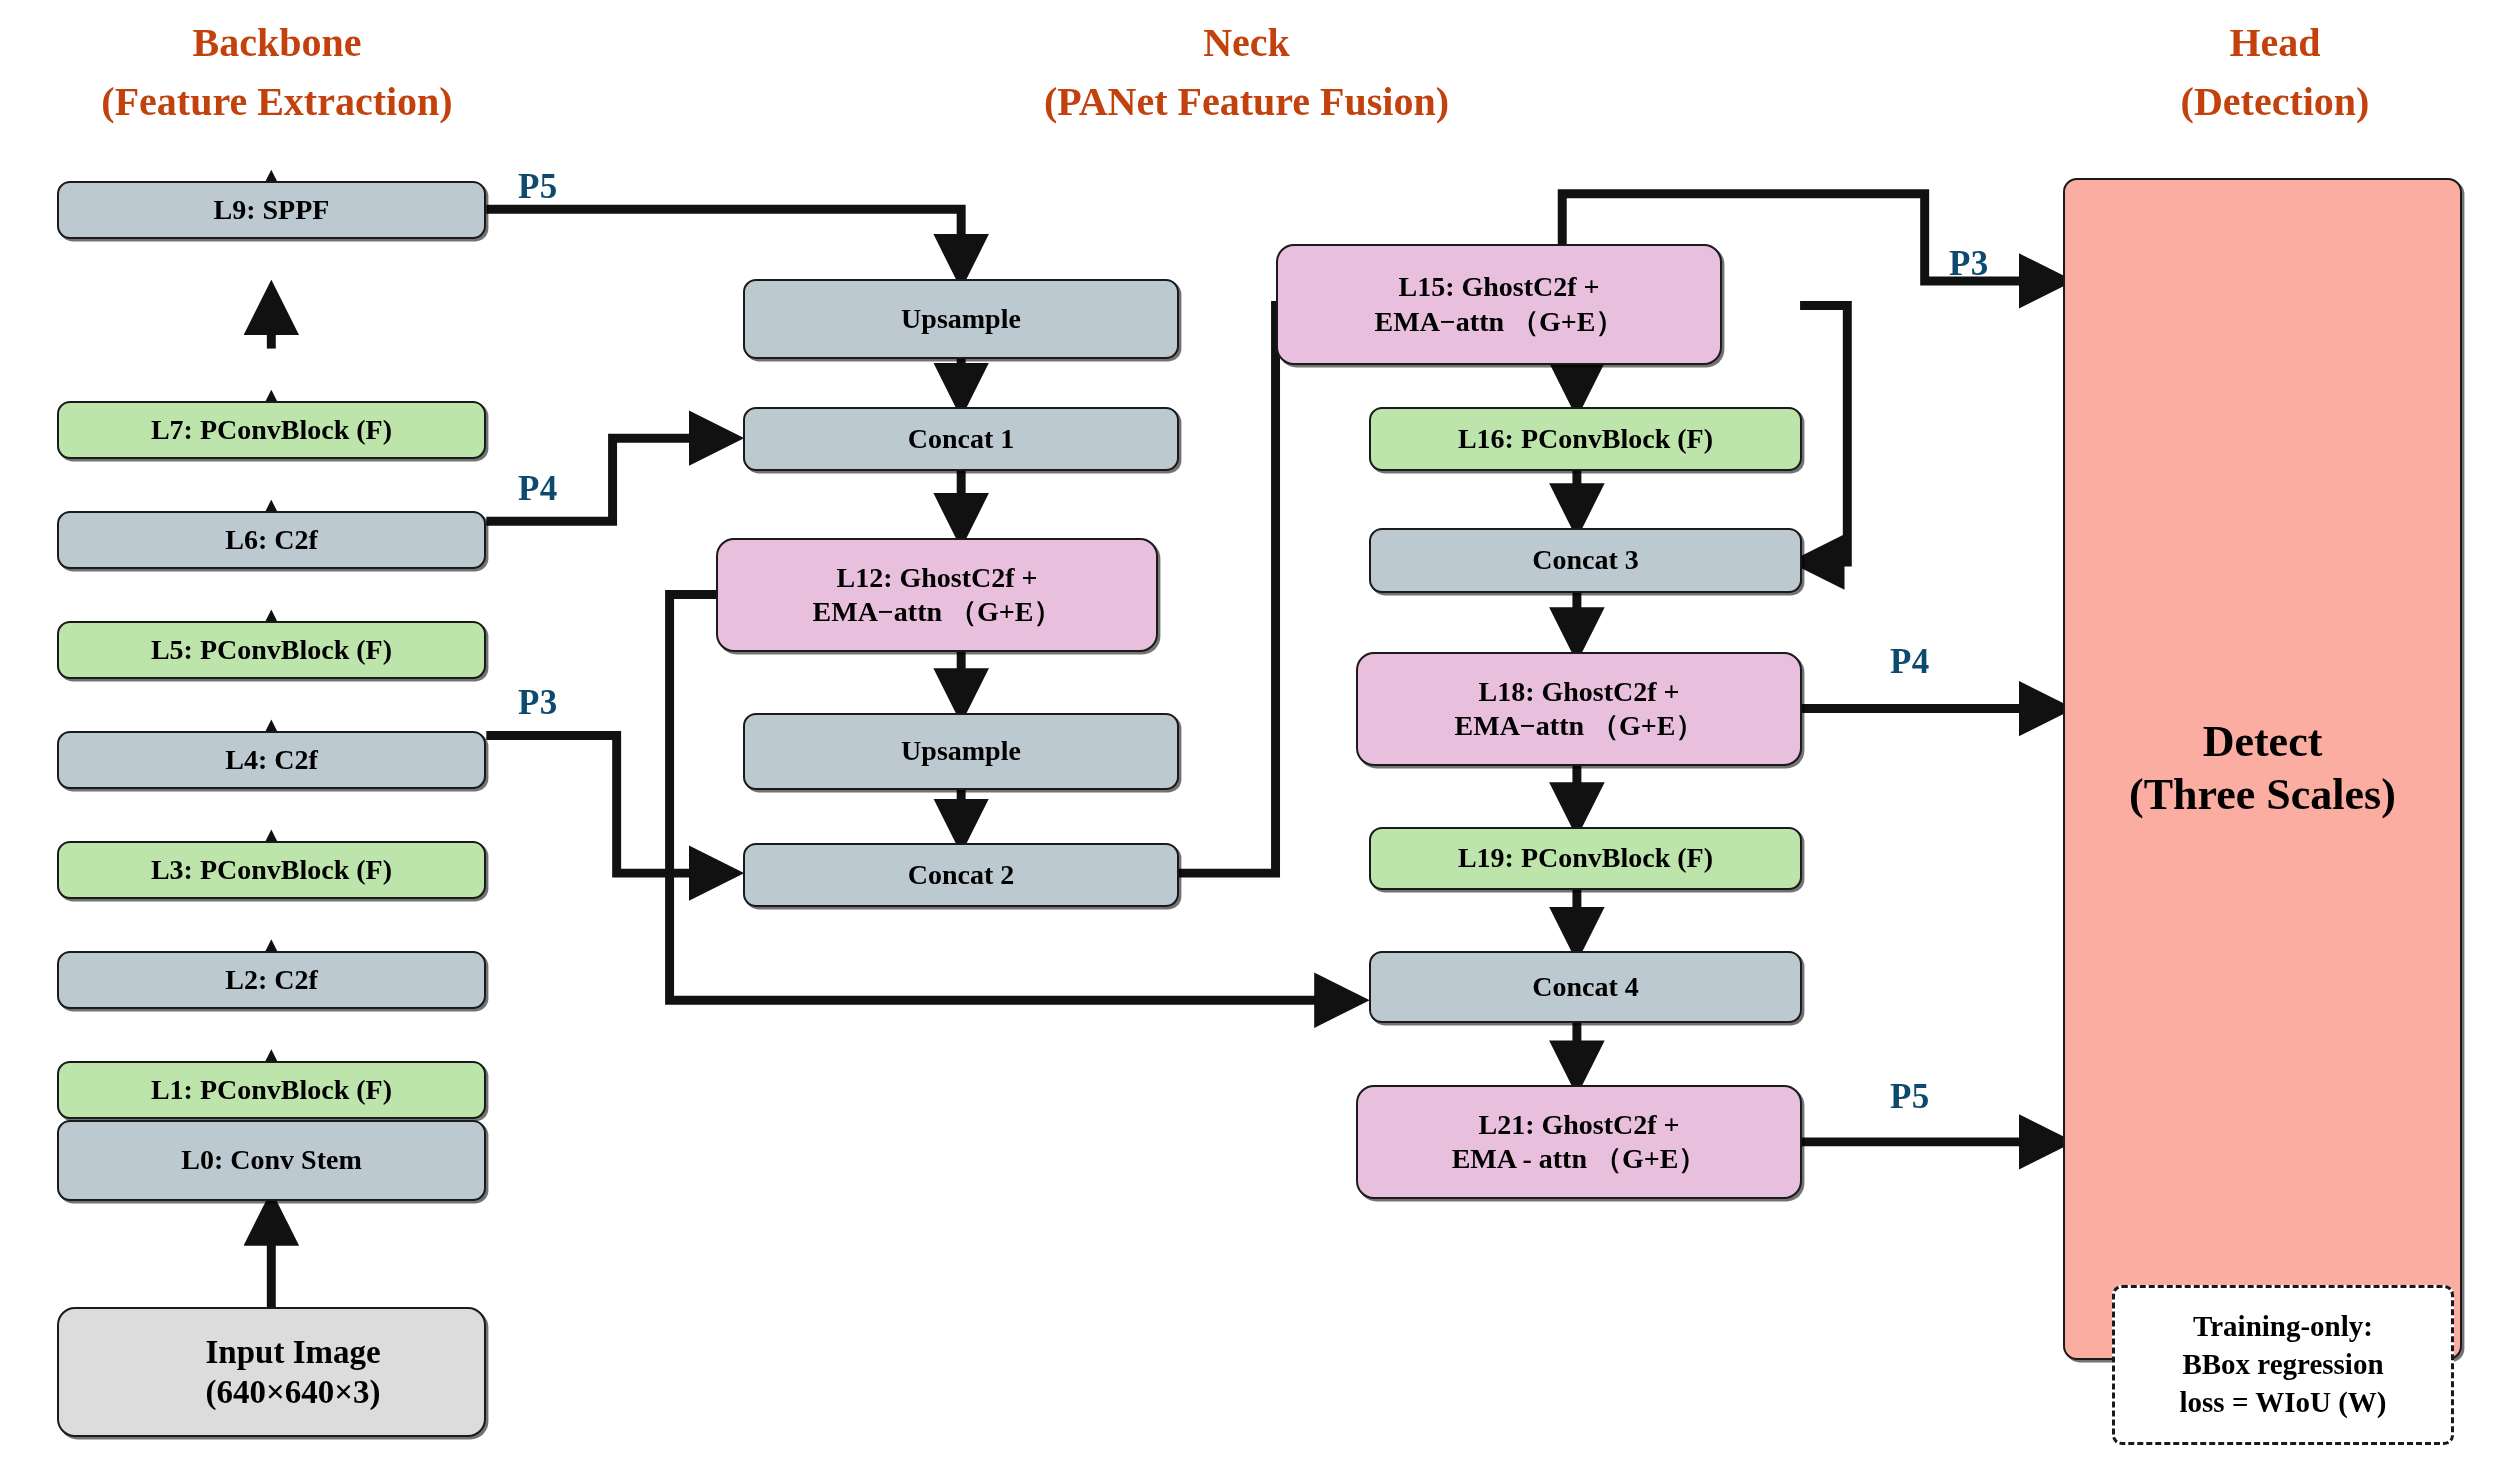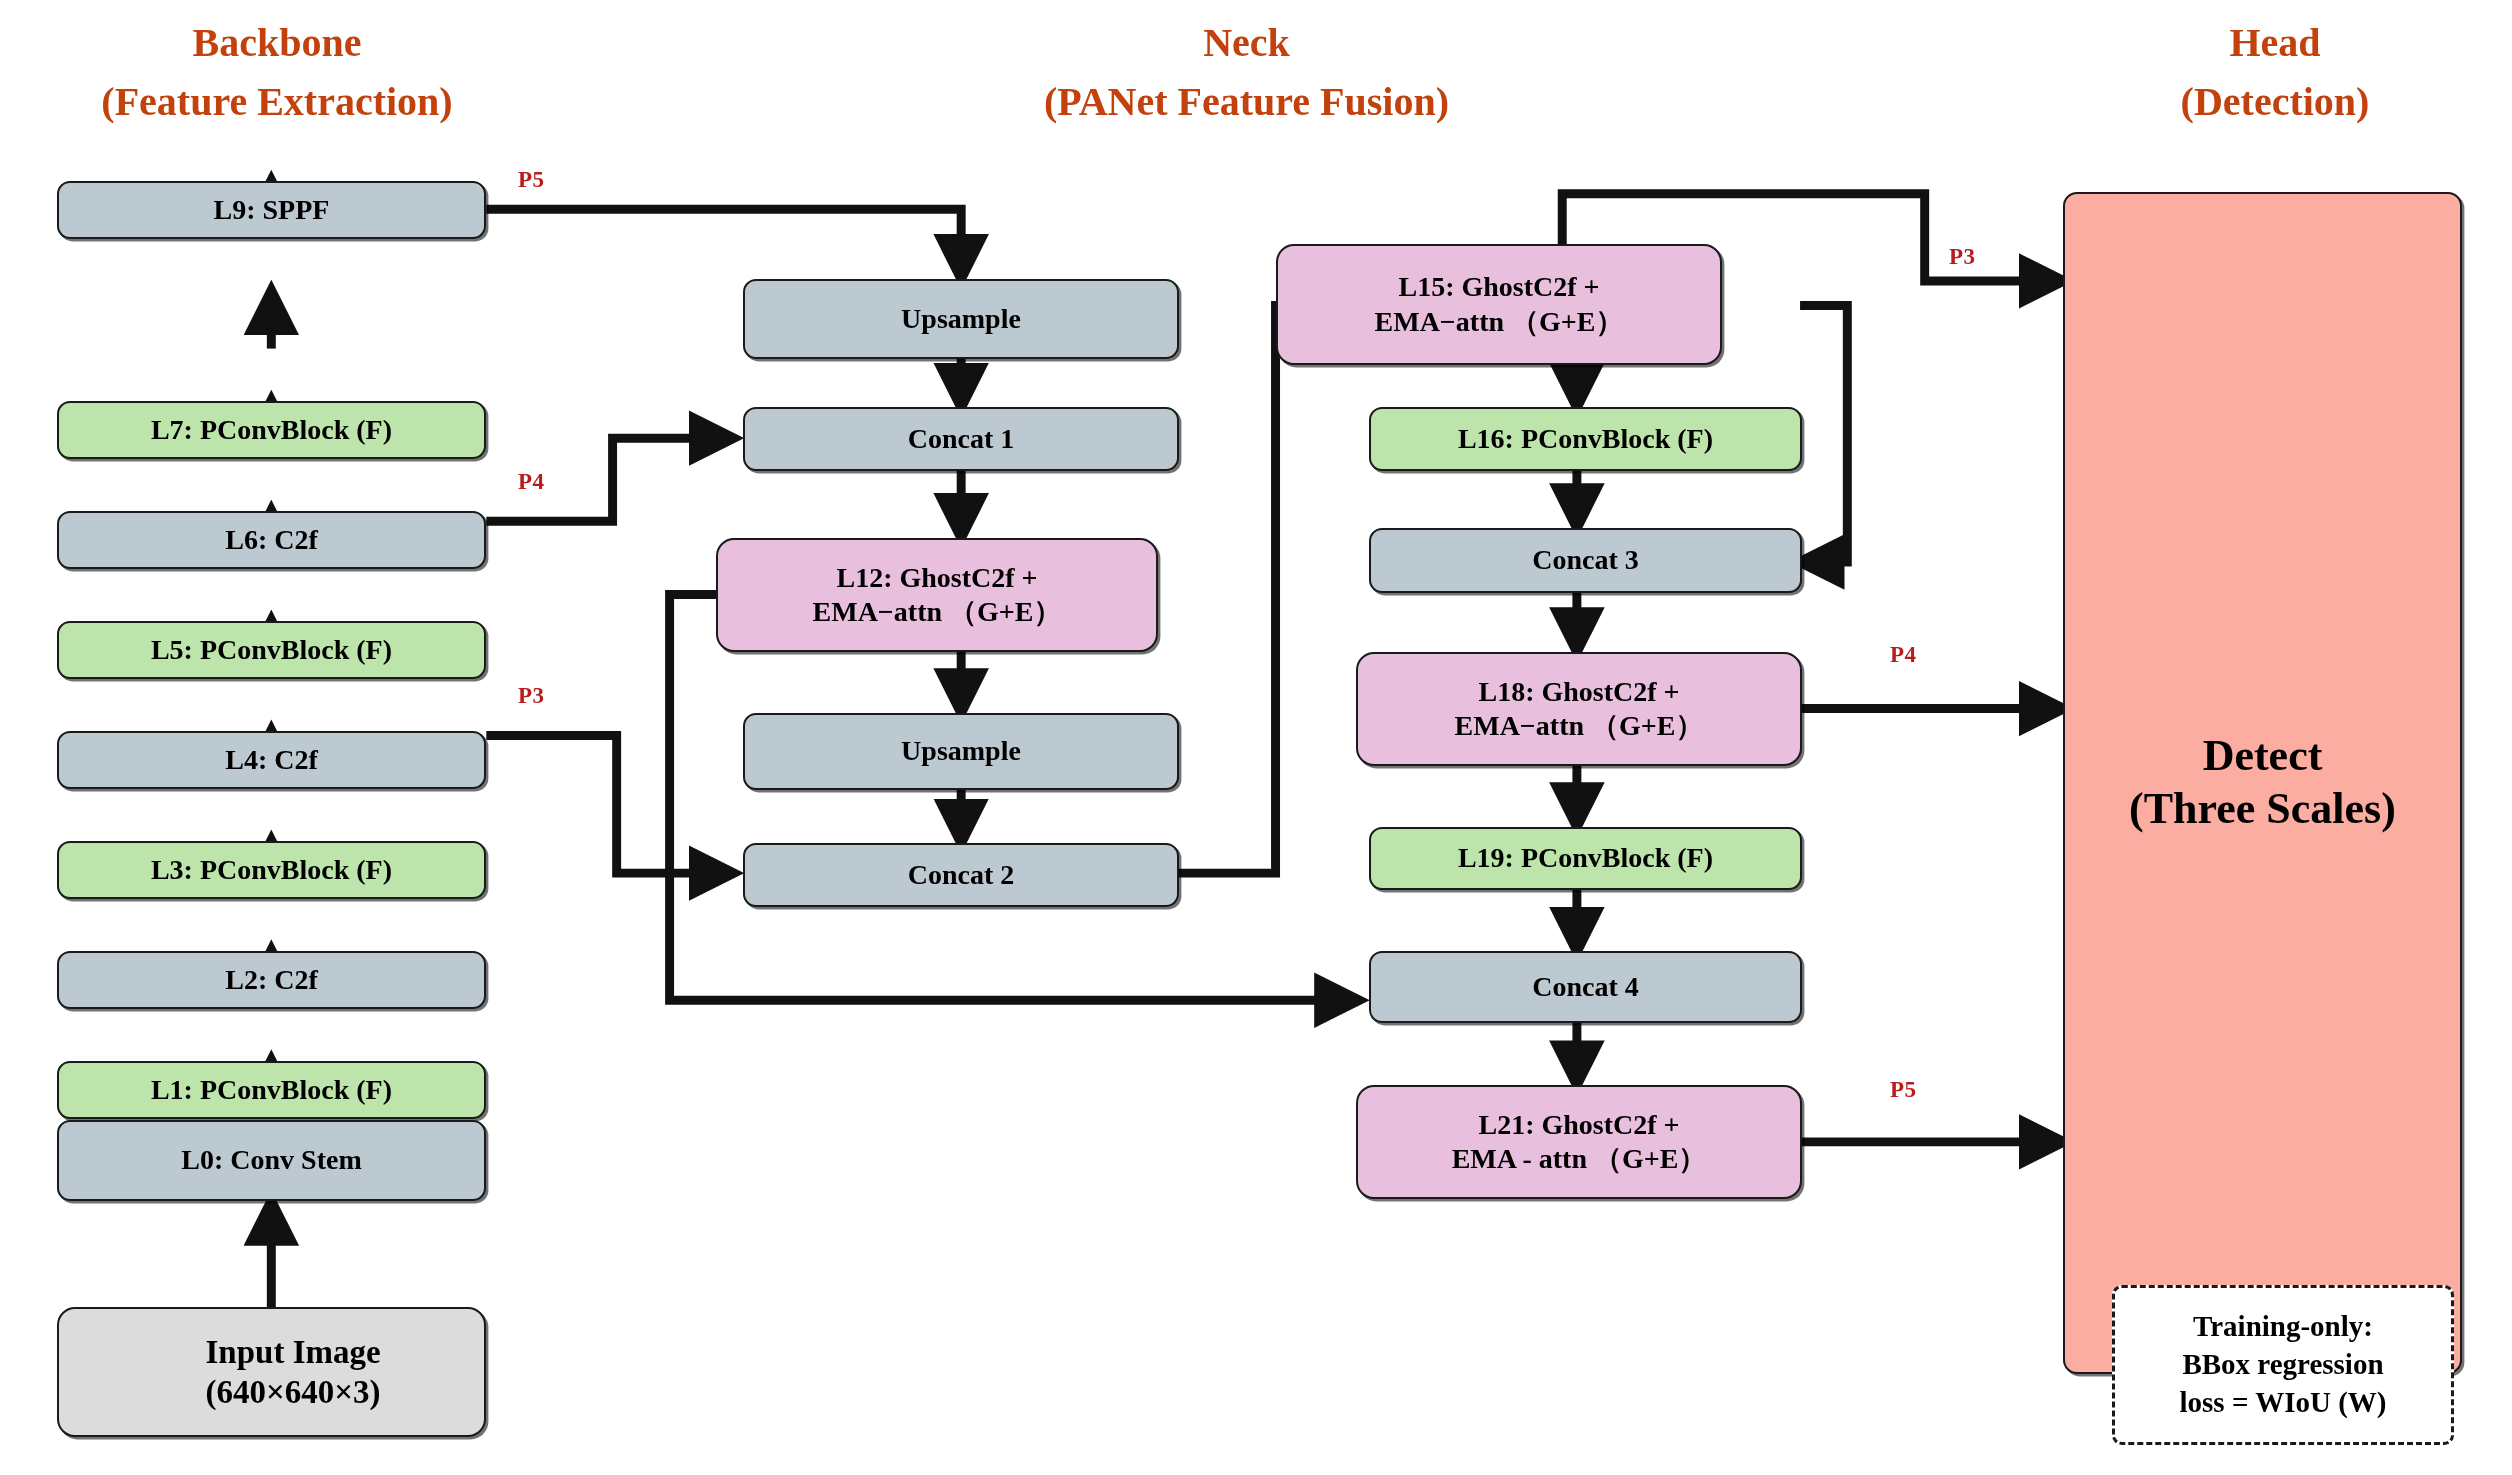--- a/index.html
+++ b/index.html
@@ -33,21 +33,21 @@
   .n-salmon{background:#fbada1;}
 
   .node.big{font-size:33px;border-radius:14.7px;}
   .node.detect{font-size:44px;line-height:1.2;border-radius:16.3px;}
   .node.dashed{
     border:3.3px dashed #1a1a1a;background:#ffffff;
     box-shadow:none;border-radius:9.8px;font-size:29px;line-height:1.3;
   }
 
   .plabel{
-    position:absolute;font-weight:bold;font-size:23px;color:#b91c1c;
+    position:absolute;font-weight:bold;font-size:35px;color:#0c4a6e;
     font-family:"Liberation Serif","DejaVu Serif",serif;
     letter-spacing:0.4px;
   }
 </style>
 </head>
 <body>
 
 <div id="stage">
 
   <svg viewBox="0 0 3084 1811">
@@ -141,21 +141,21 @@
 EMA−attn （G+E）</div>
   <div class="node n-green" style="left:1369px;top:407px;width:433px;height:64px;">L16: PConvBlock (F)</div>
   <div class="node n-blue" style="left:1369px;top:528px;width:433px;height:65px;">Concat 3</div>
   <div class="node n-pink" style="left:1356px;top:652px;width:446px;height:114px;border-radius:18px;">L18: GhostC2f +
 EMA−attn （G+E）</div>
   <div class="node n-green" style="left:1369px;top:827px;width:433px;height:63px;">L19: PConvBlock (F)</div>
   <div class="node n-blue" style="left:1369px;top:951px;width:433px;height:72px;">Concat 4</div>
   <div class="node n-pink" style="left:1356px;top:1085px;width:446px;height:114px;border-radius:18px;">L21: GhostC2f +
 EMA - attn （G+E）</div>
 
-  <div class="node n-salmon detect" style="left:2063px;top:192px;width:399px;height:1182px;border-radius:14px;">Detect
+  <div class="node n-salmon detect" style="left:2063px;top:178px;width:399px;height:1182px;border-radius:14px;">Detect
 (Three Scales)</div>
   <div class="node dashed" style="left:2112px;top:1285px;width:342px;height:160px;">Training-only:
 BBox regression
 loss = WIoU (W)</div>
 
   <div class="plabel" style="left:518px;top:167px;">P5</div>
   <div class="plabel" style="left:518px;top:469px;">P4</div>
   <div class="plabel" style="left:518px;top:683px;">P3</div>
   <div class="plabel" style="left:1949px;top:244px;">P3</div>
   <div class="plabel" style="left:1890px;top:642px;">P4</div>

